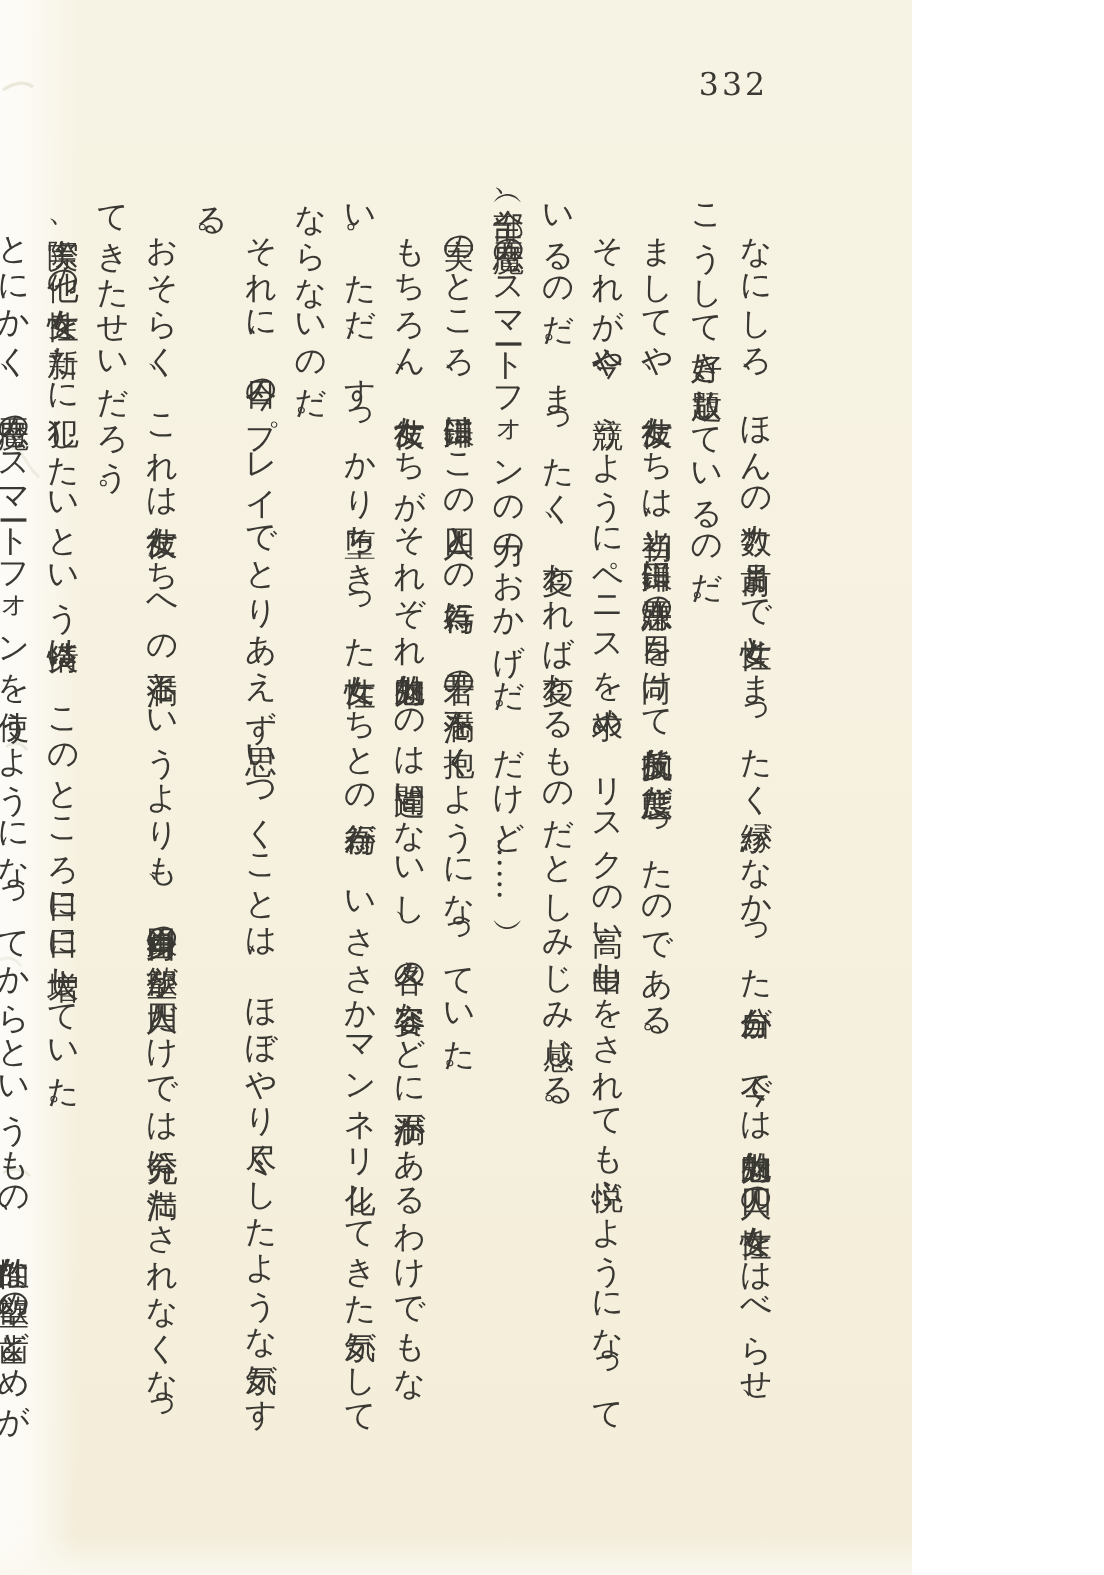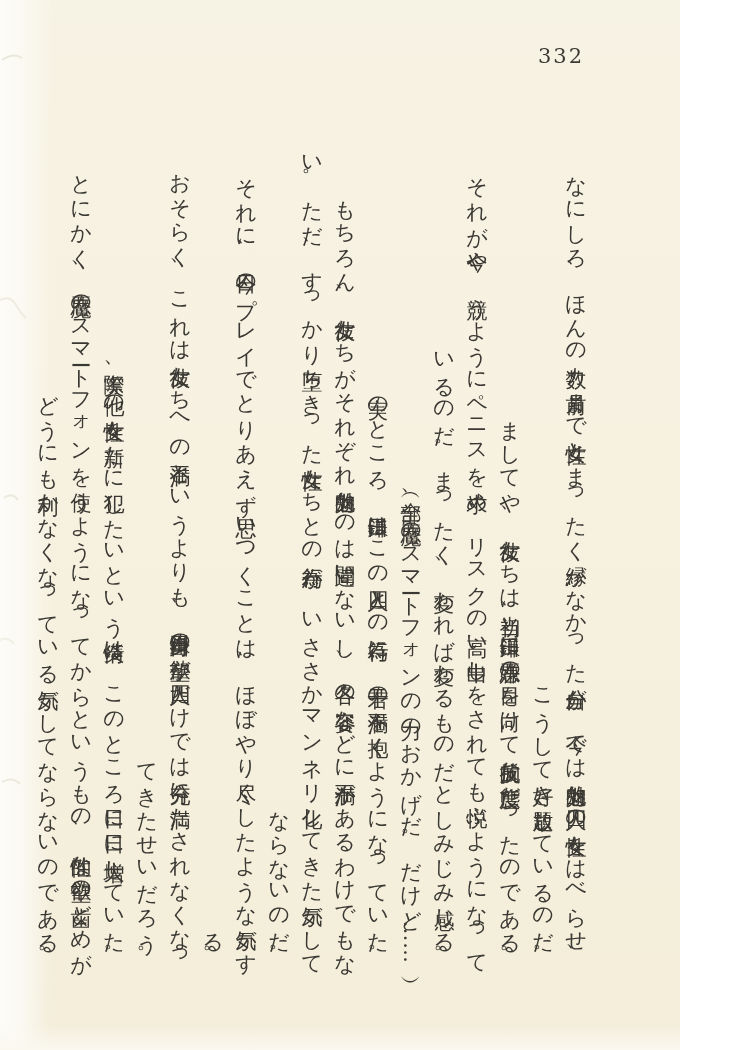--- a/index.html
+++ b/index.html
@@ -7,24 +7,23 @@
     padding: 0;
   }
   body {
     width: 736px;
     height: 1050px;
     overflow: hidden;
     font-family: "DejaVu Serif", "Liberation Serif", serif;
   }
   .page {
     position: relative;
-    width: 680px;
+    width: 608px;
     height: 1050px;
     background: linear-gradient(180deg, #f7f3e4 0%, #f6f1df 55%, #f3edd9 100%);
-    text-align: right;
   }
   
   .scan-edge {
     position: absolute;
     left: 0; top: 0; bottom: 0;
     width: 52px;
     background: linear-gradient(90deg,
       #fdfcf8 0%, #fbf9f2 40%, rgba(251,249,242,0.0) 100%);
     pointer-events: none;
   }

